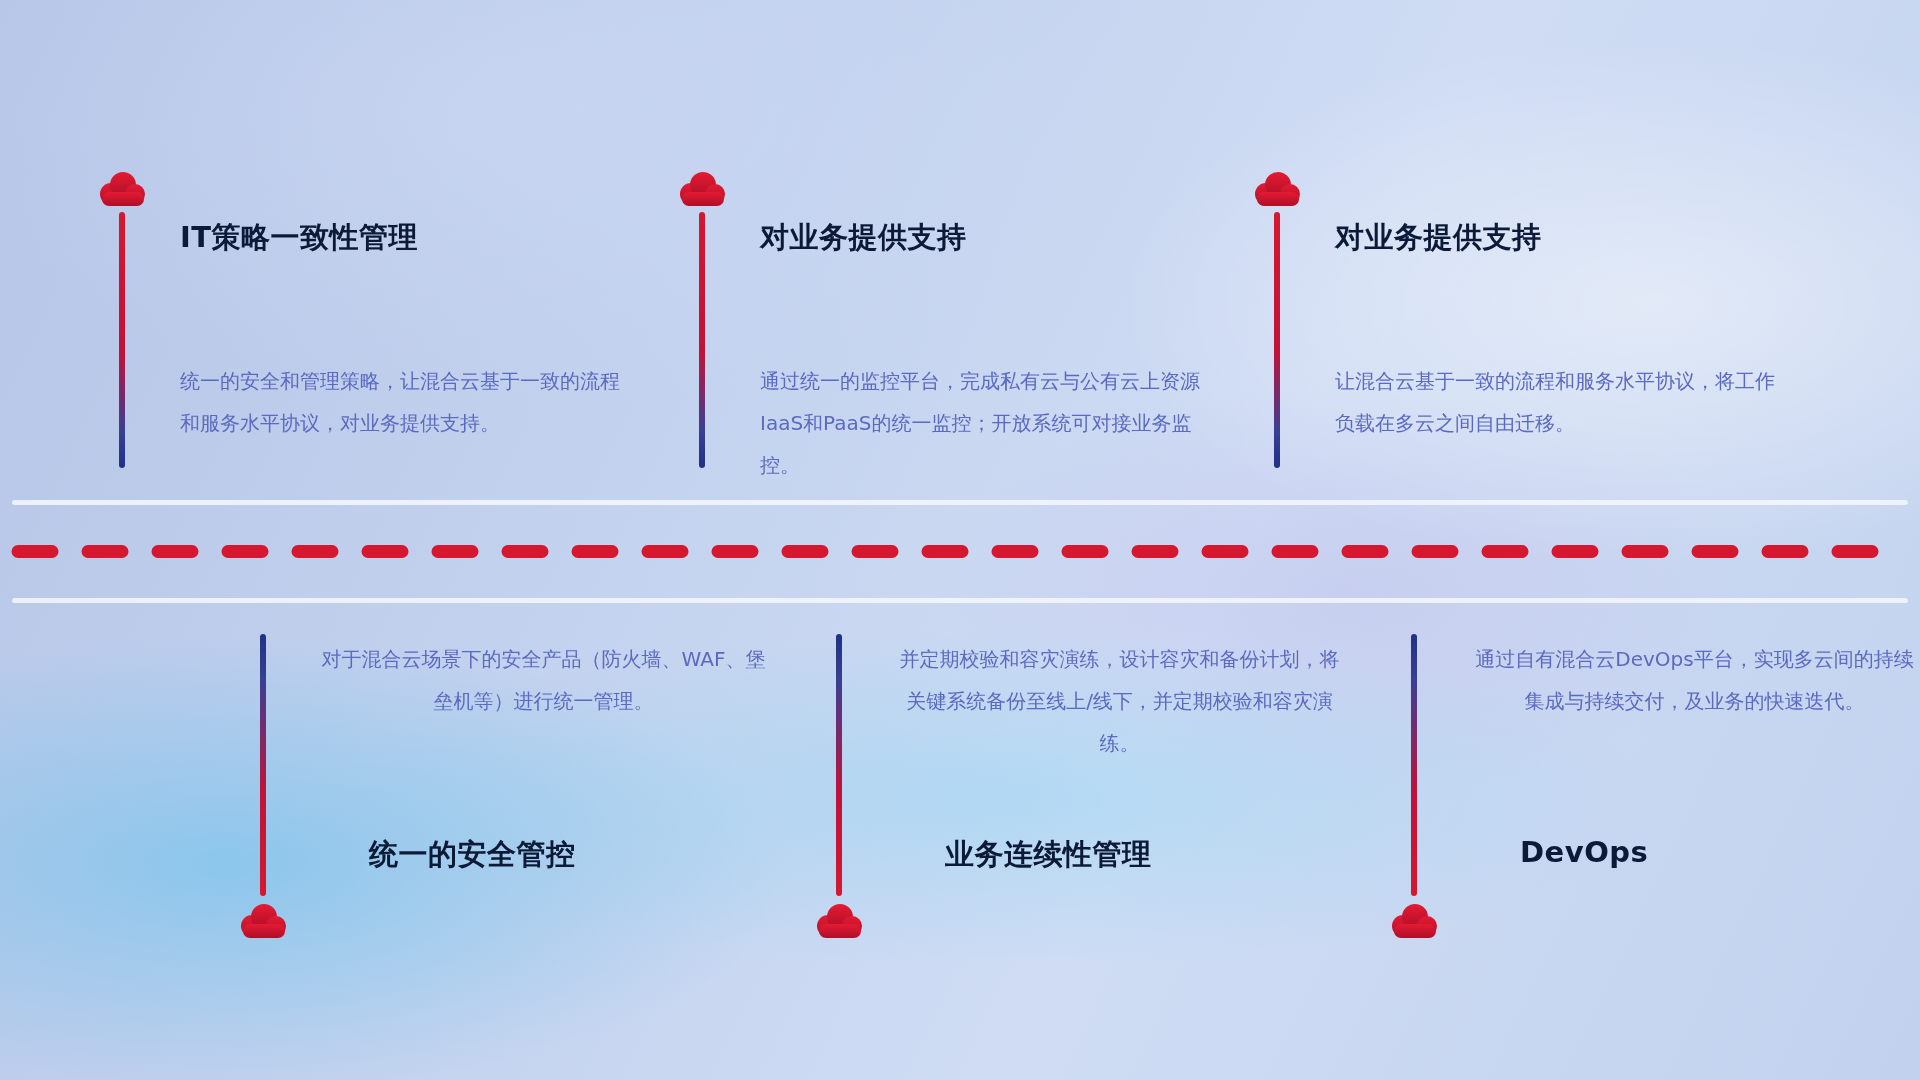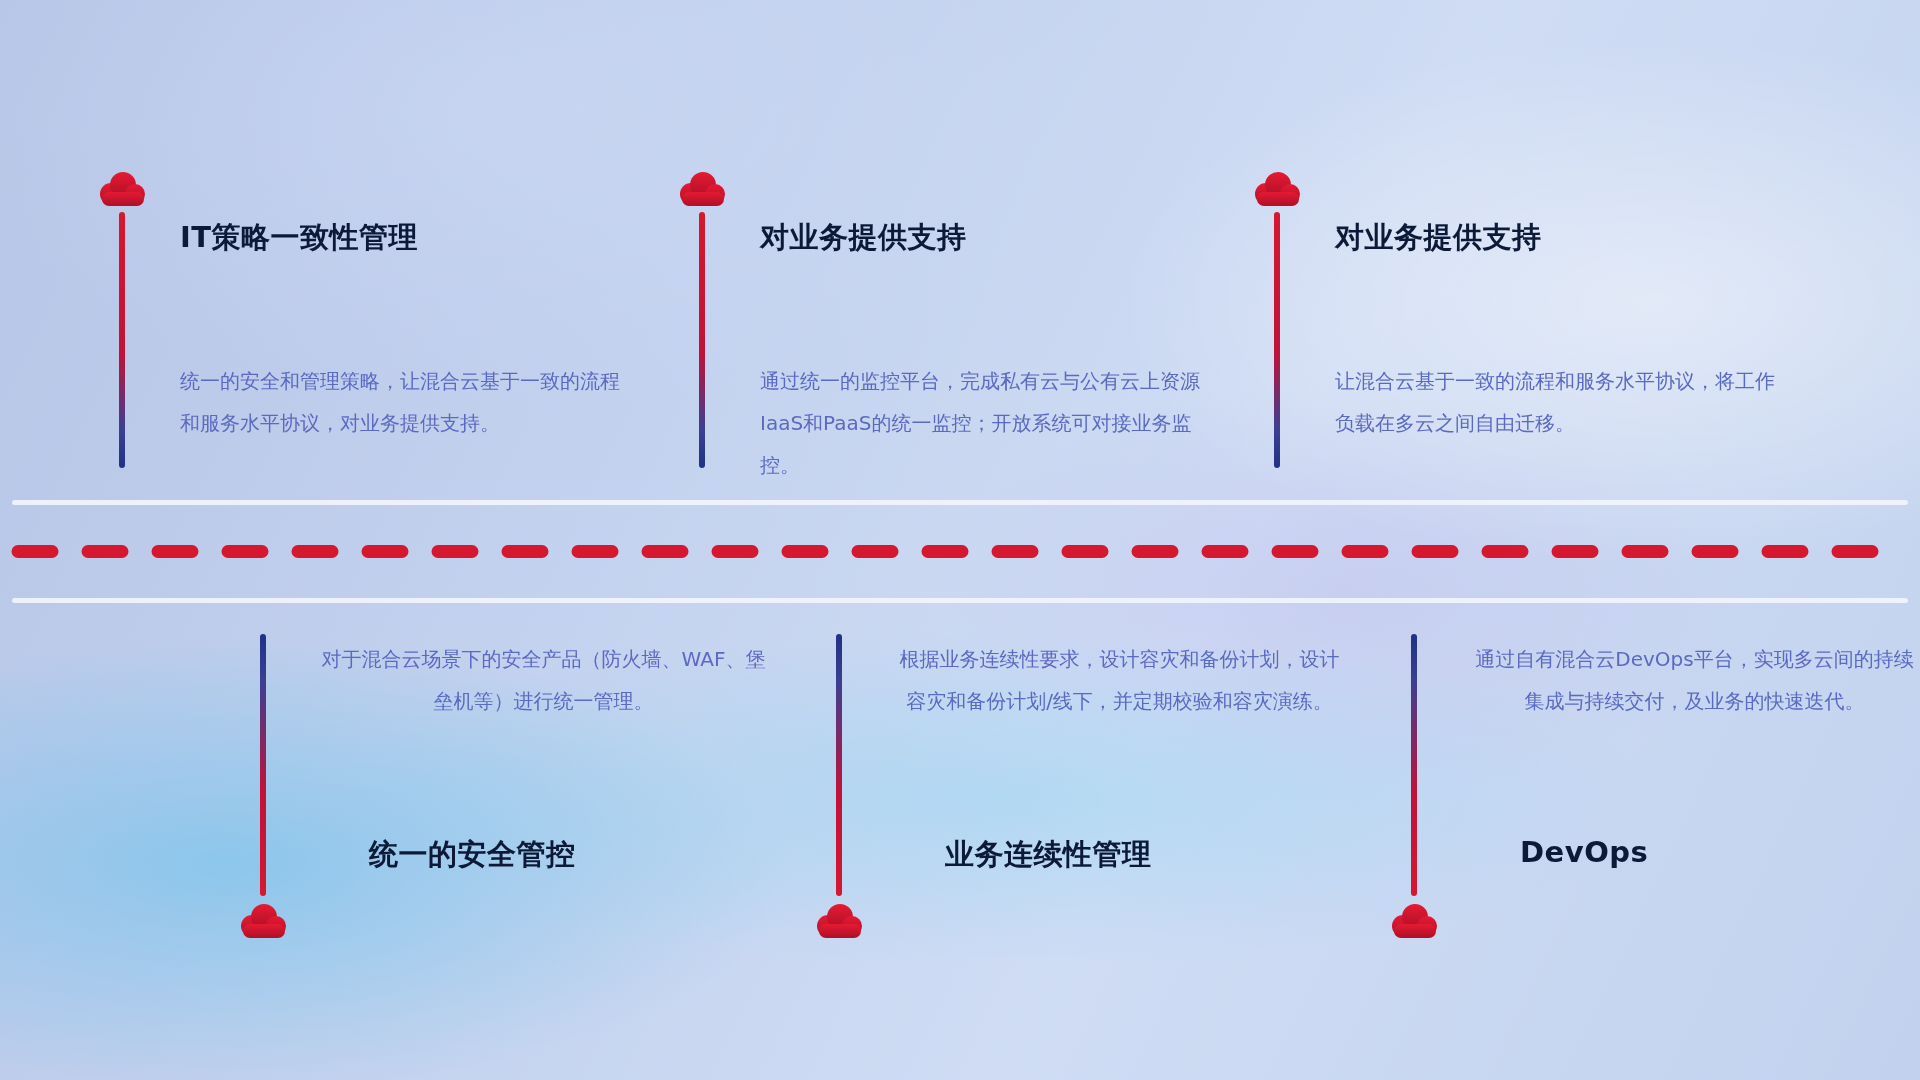--- a/index.html
+++ b/index.html
@@ -199,21 +199,21 @@
           <circle cx="29" cy="17" r="13"></circle>
           <circle cx="41" cy="26" r="10"></circle>
           <rect x="8" y="24" width="42" height="14" rx="7"></rect>
         </g>
       </svg>
     </div>
   </section>
 
   <section class="item bottom" id="item-bot-2">
     <div class="stem"></div>
-    <p class="desc">根据业务连续性要求，设计容灾和备份计划，设计容灾和备份计划/线下，并定期校验和容灾演练。</p>
+    <p class="desc">并定期校验和容灾演练，设计容灾和备份计划，将关键系统备份至线上/线下，并定期校验和容灾演练。</p>
     <h2 class="title">业务连续性管理</h2>
     <div class="cloud">
       <svg viewBox="0 0 56 40" width="56" height="40">
         <g fill="url(#cloudGrad)">
           <circle cx="17" cy="26" r="11"></circle>
           <circle cx="29" cy="17" r="13"></circle>
           <circle cx="41" cy="26" r="10"></circle>
           <rect x="8" y="24" width="42" height="14" rx="7"></rect>
         </g>
       </svg>

